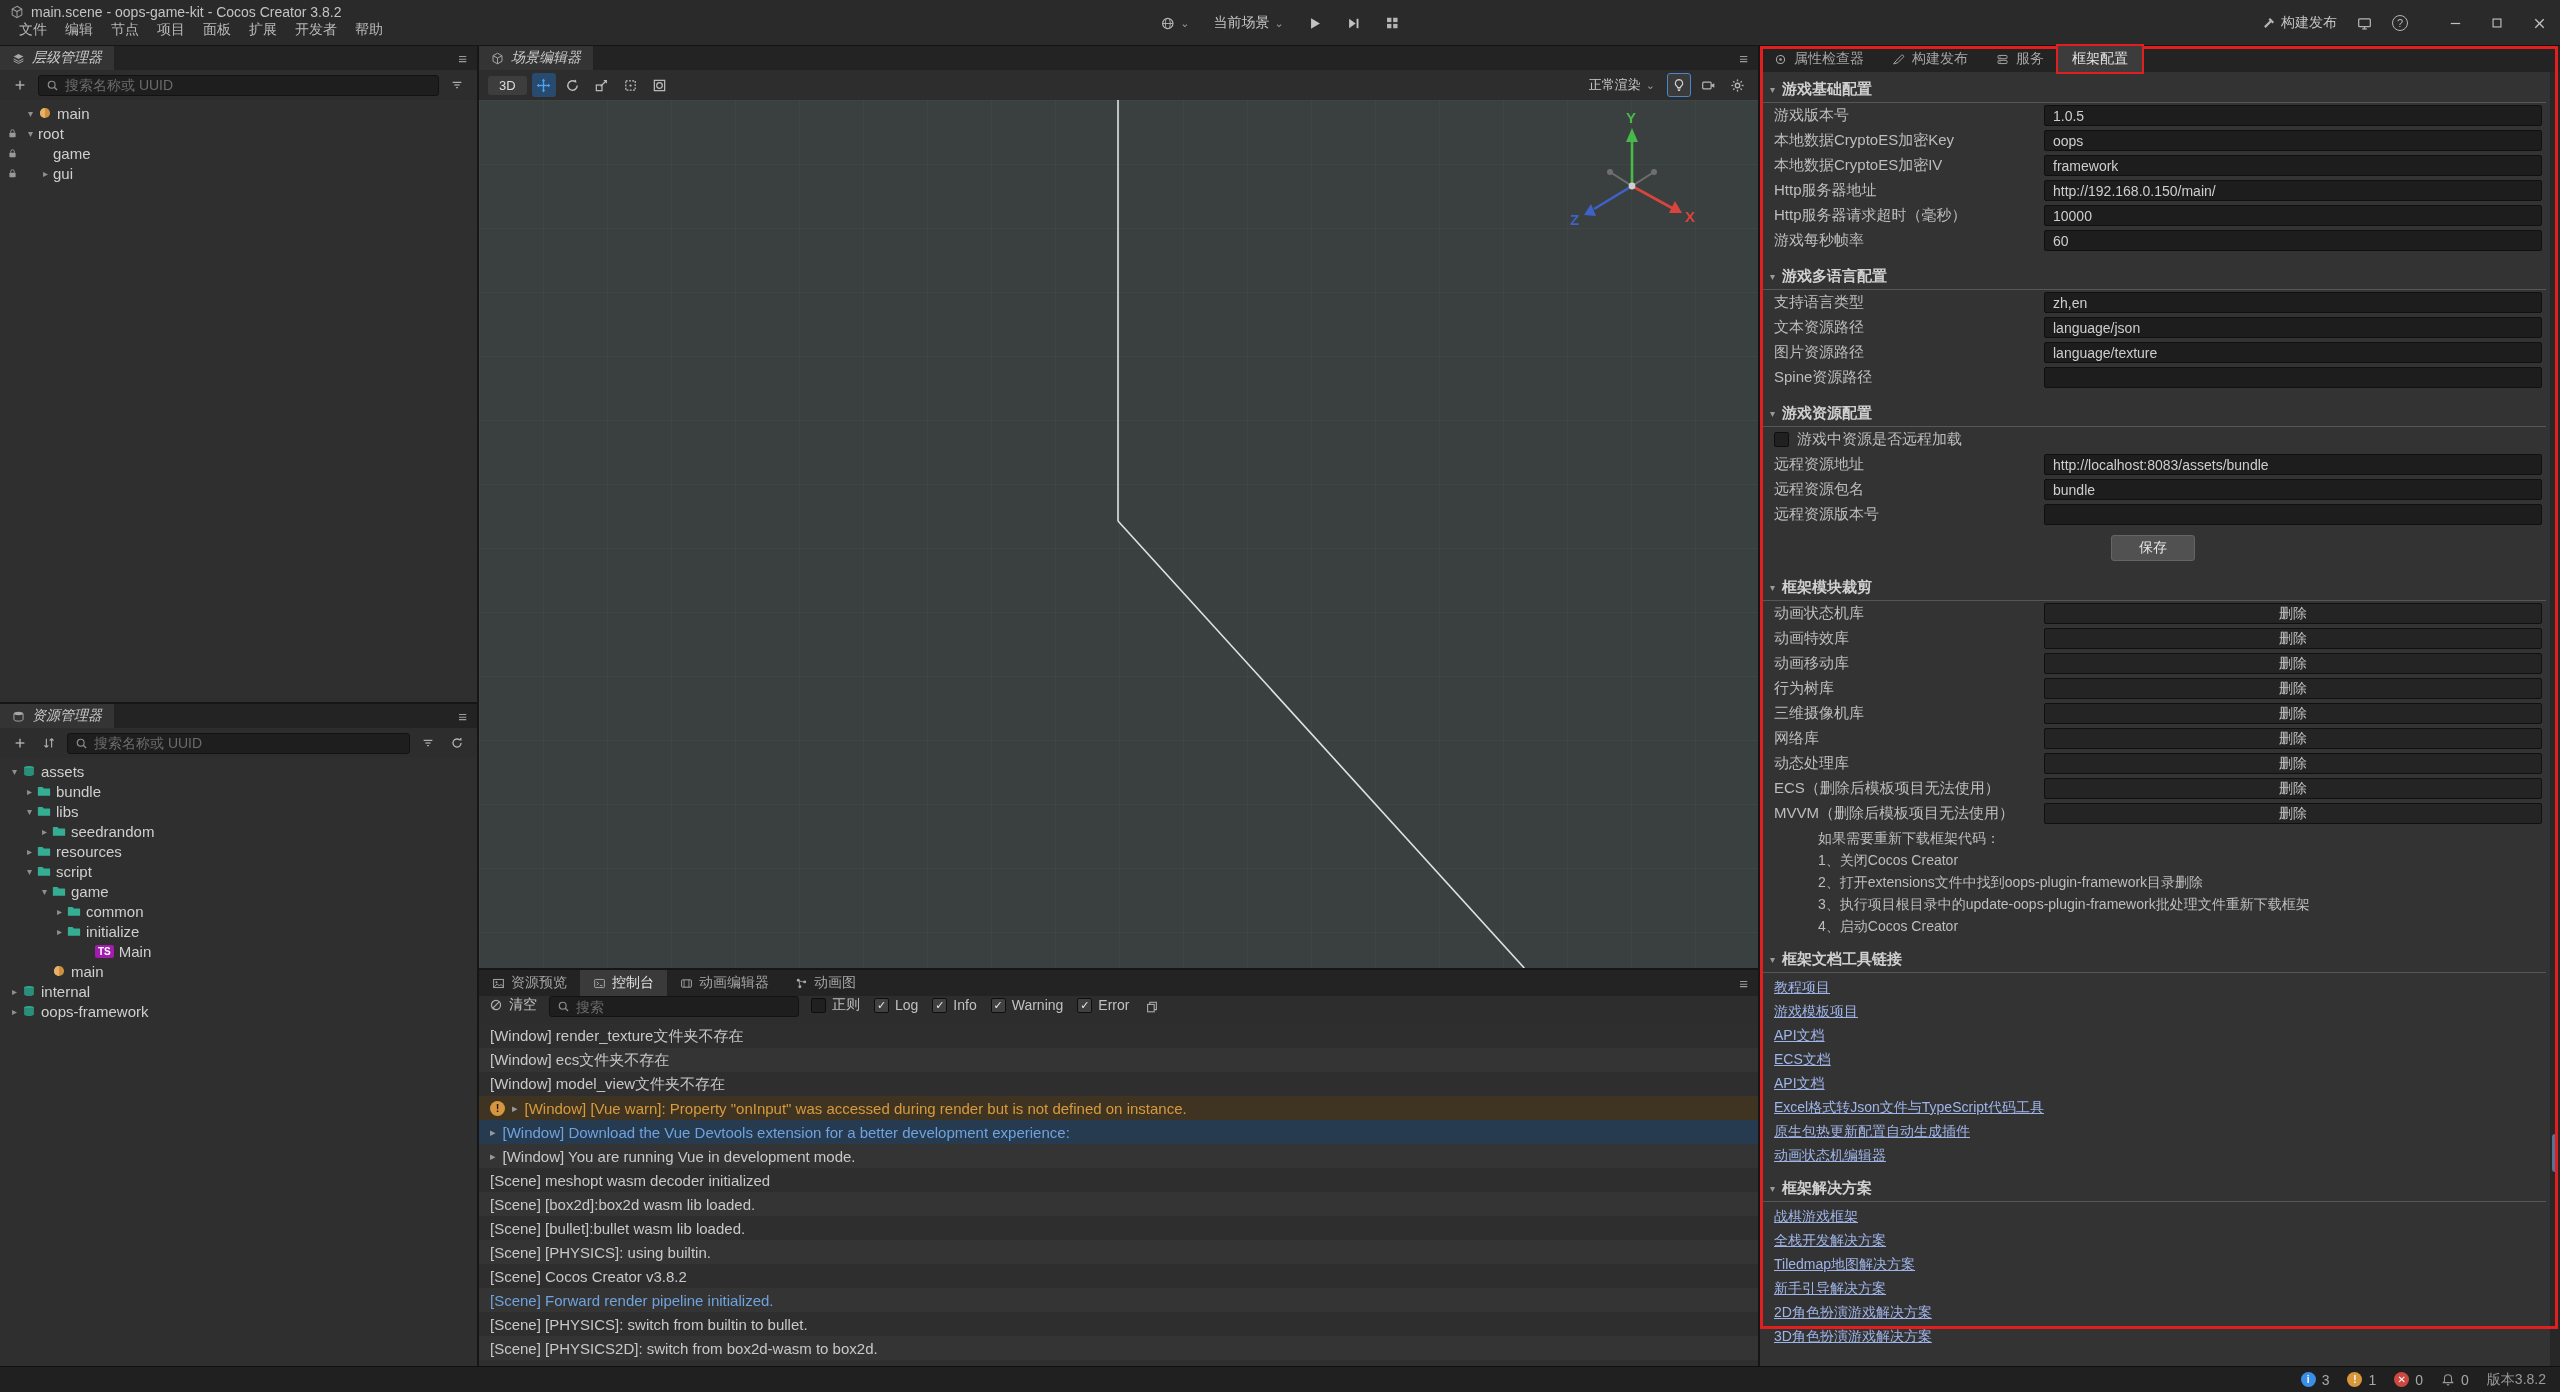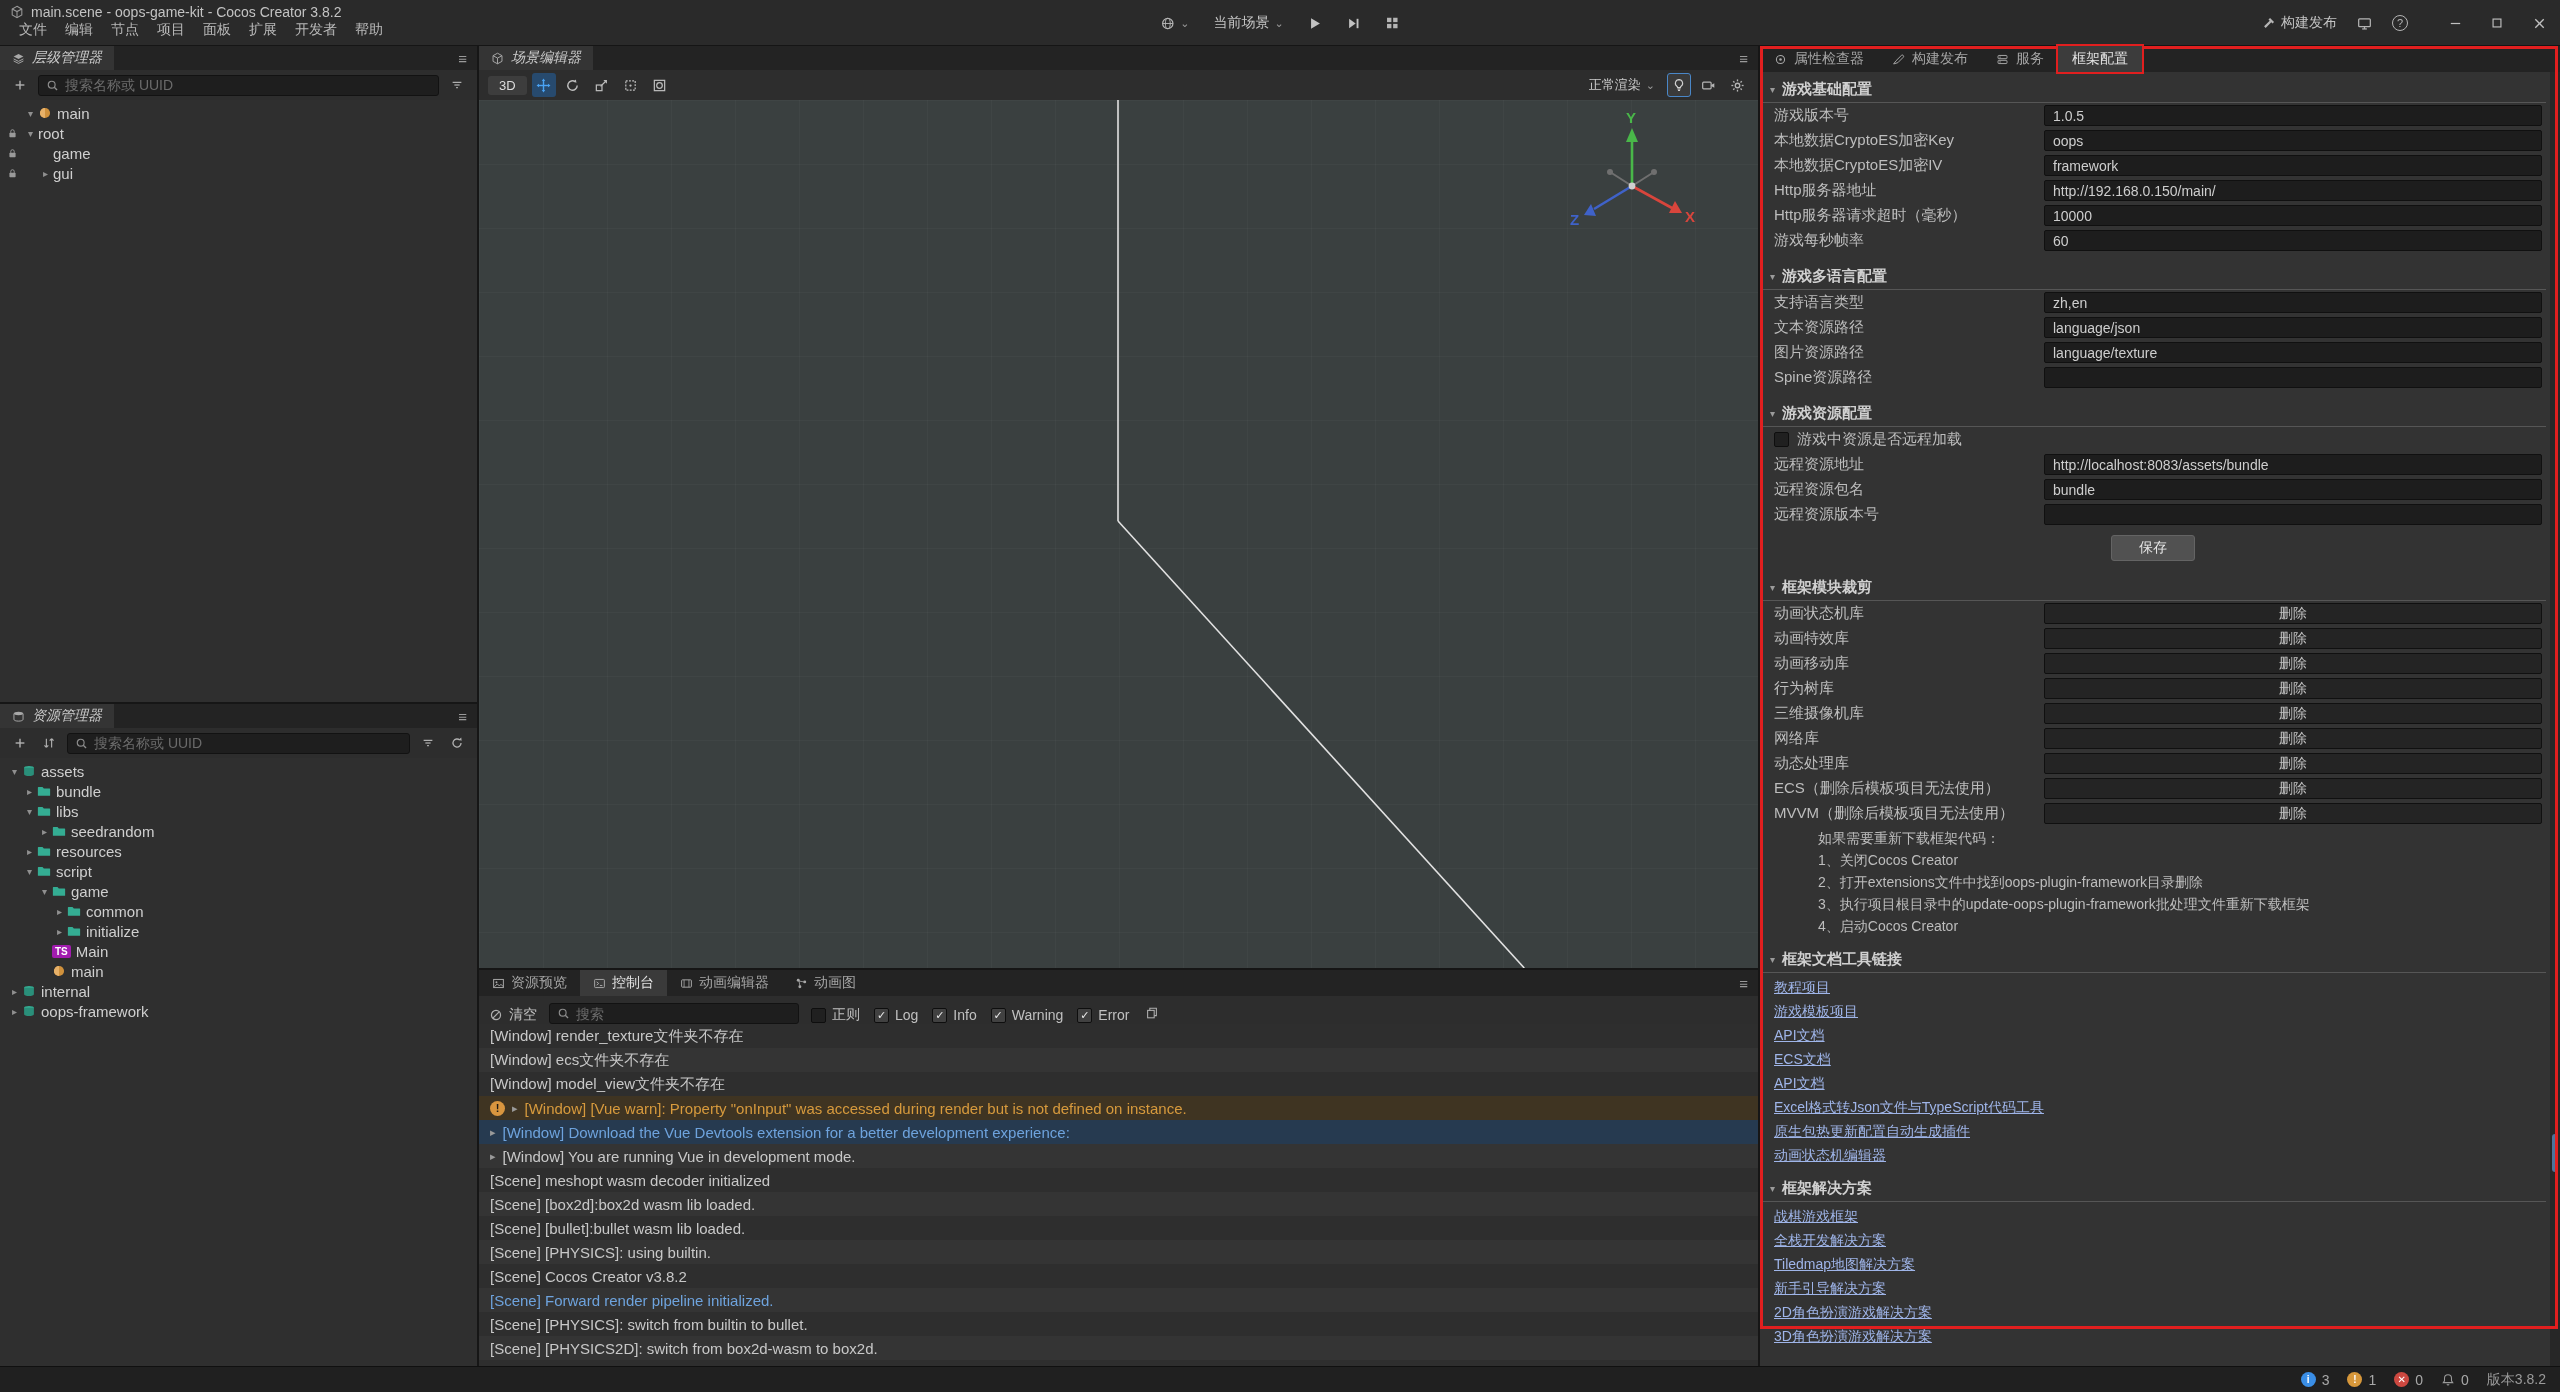--- a/index.html
+++ b/index.html
@@ -52,21 +52,21 @@
 
   
   .tree { flex: 1; background: #2f2f2f; padding-top: 3px; overflow: hidden; }
   .tree-row { display: flex; align-items: center; height: 20px; padding-left: 7px; font-size: 15px; color: #cfcfcf; }
   .lock-gutter { width: 16px; display: inline-flex; align-items: center; }
   .indent { display: inline-block; flex: none; }
   .tree-arrow { width: 15px; flex: none; color: #8f8f8f; font-size: 10px; display: inline-flex; justify-content: center; }
   .tree-row .icon { margin-right: 5px; }
   .tree-label { white-space: nowrap; }
   .ts-badge { background: #a21caf; color: #fff; font-size: 10px; font-weight: bold; border-radius: 2px;
-              padding: 1px 3px; margin-right: 5px; line-height: 11px; }
+              padding: 1px 3px; margin-right: 5px; line-height: 11px; margin-left: 43px; }
 
   
   .scene-toolbar { height: 30px; background: #2d2d2d; display: flex; align-items: center; gap: 5px; padding: 0 9px; flex: none; }
   .mode-btn { background: #3d3d3d; border-radius: 3px; padding: 2px 11px; font-size: 13px; color: #ddd; }
   .tool-btn { width: 24px; height: 24px; display: flex; align-items: center; justify-content: center; border-radius: 3px; }
   .tool-btn.active { background: #274a6e; }
   .tool-btn.lit { border: 1px solid #4a87c8; background: #3a3a3a; }
   .spacer { flex: 1; }
   .render-mode { display: flex; align-items: center; gap: 5px; color: #cccccc; font-size: 13px; padding: 2px 7px; }
   .scene-canvas { flex: 1; position: relative; overflow: hidden; background-color: #3a4040;
@@ -76,21 +76,21 @@
     background-size: 64px 64px; }
   .axis-lines { position: absolute; inset: 0; width: 100%; height: 100%; }
   .gizmo { position: absolute; top: 12px; right: 60px; width: 132px; height: 132px; }
   .gizmo text { font-family: "Liberation Sans", "DejaVu Sans", sans-serif; font-size: 15px; font-weight: bold; }
 
   
   .console-tabs-row { height: 26px; background: #232323; display: flex; align-items: stretch; justify-content: space-between; flex: none; }
   .console-tabs { display: flex; }
   .c-tab { display: flex; align-items: center; gap: 6px; padding: 0 13px; font-size: 14px; color: #a5a5a5; }
   .c-tab.active { background: #3a3a3a; color: #e0e0e0; }
-  .console-toolbar { height: 28px; background: #2d2d2d; display: flex; align-items: flex-end; gap: 12px; padding: 0 10px; flex: none; }
+  .console-toolbar { height: 28px; background: #2d2d2d; display: flex; align-items: flex-start; gap: 12px; padding: 0 10px; flex: none; }
   .clear-btn { display: flex; align-items: center; gap: 6px; color: #c0c0c0; font-size: 14px; }
   .filters { display: flex; align-items: center; gap: 14px; }
   .filter-item { display: flex; align-items: center; gap: 6px; color: #c0c0c0; font-size: 14px; }
   .cb { width: 15px; height: 15px; background: #202020; border: 1px solid #0e0e0e; border-radius: 2px; flex: none;
         display: inline-flex; align-items: center; justify-content: center; color: #ececec; font-size: 11px; line-height: 1; }
   .cb.checked { background: #414141; }
   .logs { flex: 1; background: #2e2e2e; overflow: hidden; font-size: 15px; }
   .log-row { display: flex; align-items: center; height: 24px; padding: 0 11px; color: #c8c8c8; white-space: nowrap; }
   .log-row:nth-child(even) { background: #343434; }
   .log-row:nth-child(odd) { background: #2e2e2e; }

